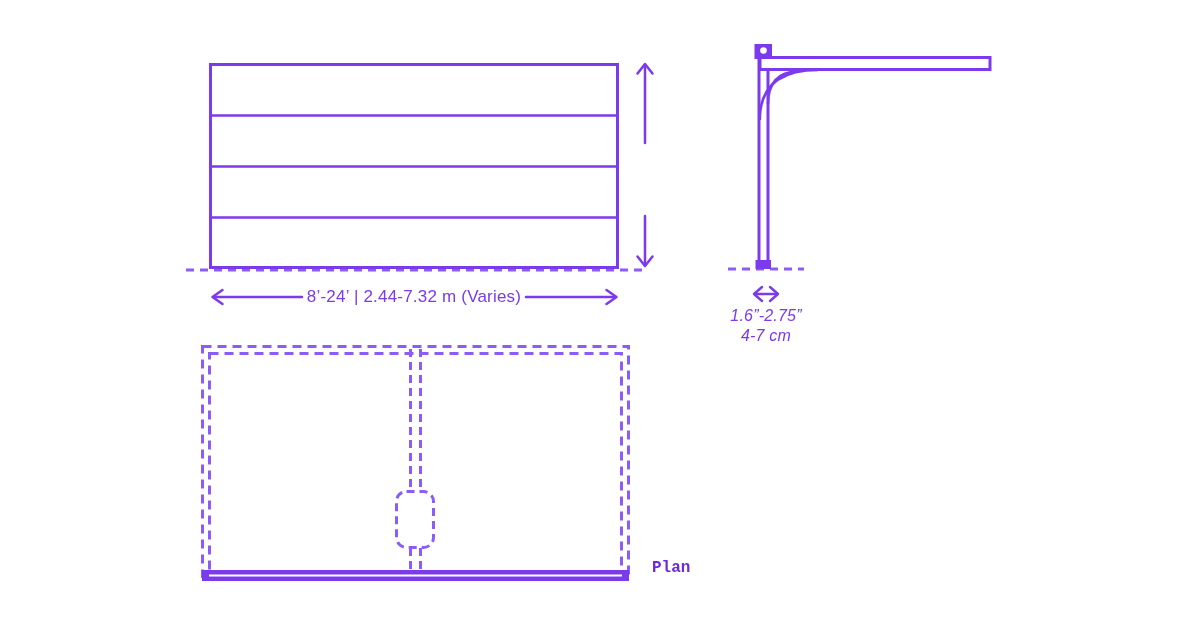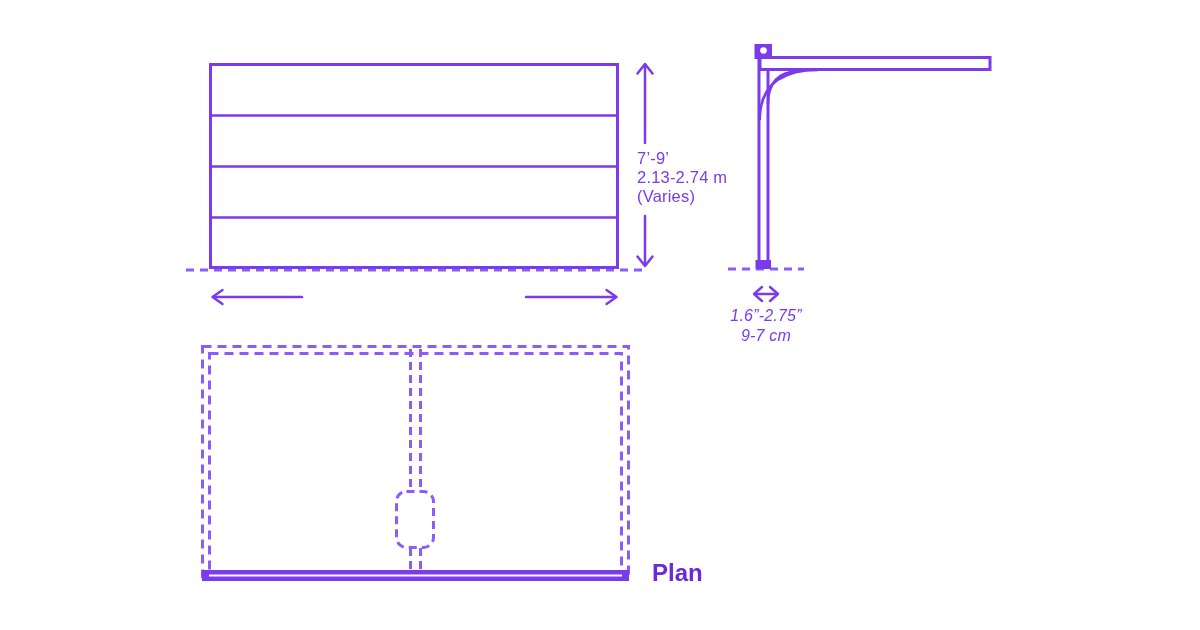--- a/index.html
+++ b/index.html
@@ -19,23 +19,24 @@
     line-height: 19px;
     letter-spacing: 0.2px;
     white-space: nowrap;
   }
   .dim-label.centered { transform: translateX(-50%); text-align: center; }
   #width-label { font-size: 17px; }
   #thickness-label { font-size: 16px; line-height: 20px; font-style: italic; }
   #plan-label {
     position: absolute;
     color: #6D28D9;
-    font-size: 24px;
+    font-size: 16px;
     font-weight: 700;
     white-space: nowrap;
+    font-family: Liberation Mono, monospace;
   }
 </style>
 </head>
 <body>
 
 <div class="canvas">
 
   <svg width="1200" height="630" viewBox="0 0 1200 630">
 
     <g fill="none" stroke="#7C3AED">
@@ -98,27 +99,23 @@
       <line x1="410.5" y1="548" x2="410.5" y2="570" stroke-width="3" stroke-dasharray="8 5"></line>
       <line x1="420.5" y1="548" x2="420.5" y2="570" stroke-width="3" stroke-dasharray="8 5"></line>
 
       <rect x="396.5" y="491.5" width="37" height="56" rx="10" stroke-width="3" stroke-dasharray="8 5"></rect>
 
       <rect x="202" y="570" width="427" height="11" fill="#7C3AED" stroke="none"></rect>
       <rect x="209" y="574.5" width="413" height="2" fill="#ffffff" stroke="none"></rect>
     </g>
   </svg>
 
-  <div id="height-label" class="dim-label" style="left:637px; top:149px;">
-    <div>7’-9’</div>
-    <div>2.13-2.74 m</div>
-    <div>(Varies)</div>
-  </div>
 
+  <div id="width-label" class="dim-label centered" style="left:414px; top:287px;">8’-24’ | 2.44-7.32 m (Varies)</div>
 
   <div id="thickness-label" class="dim-label centered" style="left:766px; top:306px;">
     <div>1.6”-2.75”</div>
-    <div>9-7 cm</div>
+    <div>4-7 cm</div>
   </div>
 
   <div id="plan-label" style="left:652px; top:559px;">Plan</div>
 
 </div>
 
 </body></html>

